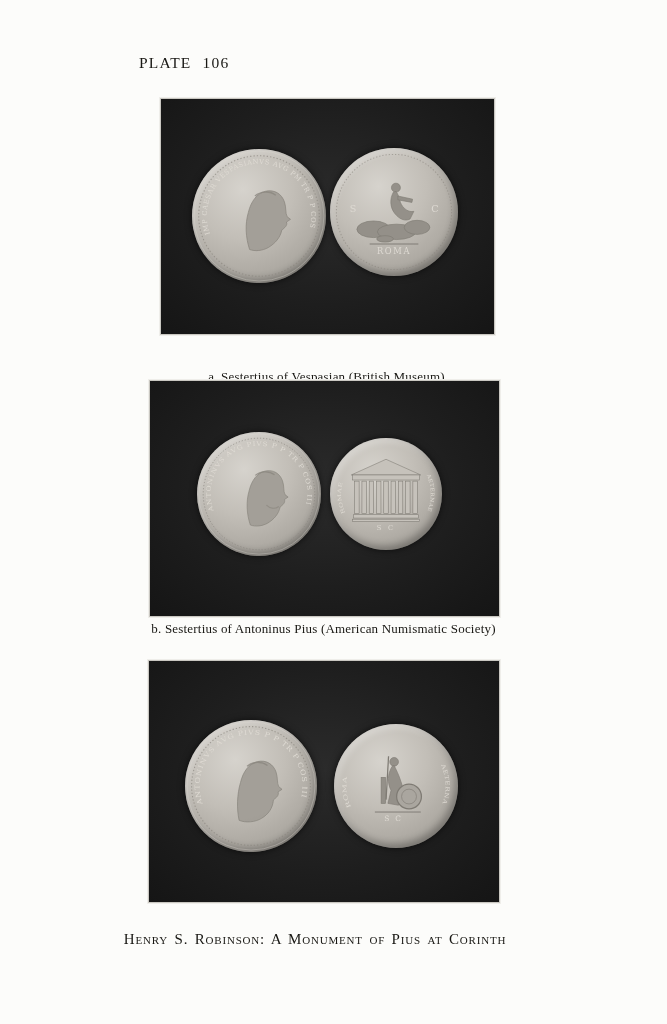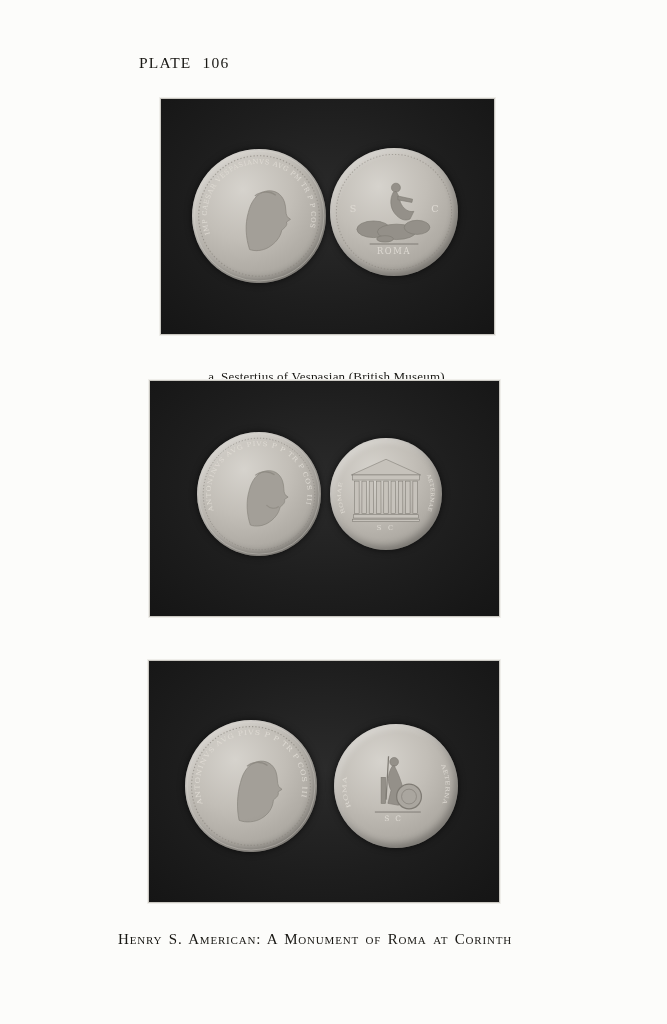--- a/index.html
+++ b/index.html
@@ -158,20 +158,21 @@
         <text class="coin-legend" font-size="9" letter-spacing="0.5">
           <textPath xlink:href="#arc-b-l" href="#arc-b-l" textLength="56" lengthAdjust="spacingAndGlyphs">ROMAE</textPath>
         </text>
         <text class="coin-legend" font-size="9" letter-spacing="0.5">
           <textPath xlink:href="#arc-b-r" href="#arc-b-r" textLength="66" lengthAdjust="spacingAndGlyphs">AETERNAE</textPath>
         </text>
         <text class="coin-legend" x="100" y="165" font-size="12" letter-spacing="4" text-anchor="middle">S C</text>
       </svg>
     </div>
   </div>
+  <div class="caption caption-b">b. Sestertius of Antoninus Pius (American Numismatic Society)</div>
 
   <div class="photo photo-c">
 
     <div class="coin coin-c-ob">
       <svg viewBox="0 0 200 200" xmlns="http://www.w3.org/2000/svg" xmlns:xlink="http://www.w3.org/1999/xlink">
         <circle cx="100" cy="100" r="90" fill="none" stroke="#8a867f" stroke-width="1.6" stroke-dasharray="2 3" opacity="0.7"></circle>
         <circle cx="100" cy="100" r="97" fill="none" stroke="#dcd8d1" stroke-width="1.2" opacity="0.45"></circle>
         <g>
           <path d="M82 152 C78 134 79 112 84 95 C88 78 97 66 110 63 C123 60 134 67 138 79 C141 88 139 95 142 101 L147 105 L141 109 C143 114 138 118 134 121 C133 134 126 143 116 149 C106 155 92 156 82 152 Z" fill="#a29e97" stroke="#827e77" stroke-width="1" opacity="0.96"></path>
           <path d="M94 70 C102 63 116 62 125 69" fill="none" stroke="#8b877f" stroke-width="2" opacity="0.8"></path>
@@ -204,15 +205,15 @@
           <textPath xlink:href="#arc-c-l" href="#arc-c-l" textLength="50" lengthAdjust="spacingAndGlyphs">ROMA</textPath>
         </text>
         <text class="coin-legend" font-size="9" letter-spacing="0.5">
           <textPath xlink:href="#arc-c-r" href="#arc-c-r" textLength="64" lengthAdjust="spacingAndGlyphs">AETERNA</textPath>
         </text>
         <text class="coin-legend" x="96" y="157" font-size="12" letter-spacing="3" text-anchor="middle">S C</text>
       </svg>
     </div>
   </div>
 
-  <div class="footer">Henry S. American: A Monument of Roma at Corinth</div>
+  <div class="footer">Henry S. Robinson: A Monument of Pius at Corinth</div>
 
 </div>
 
 </body></html>

